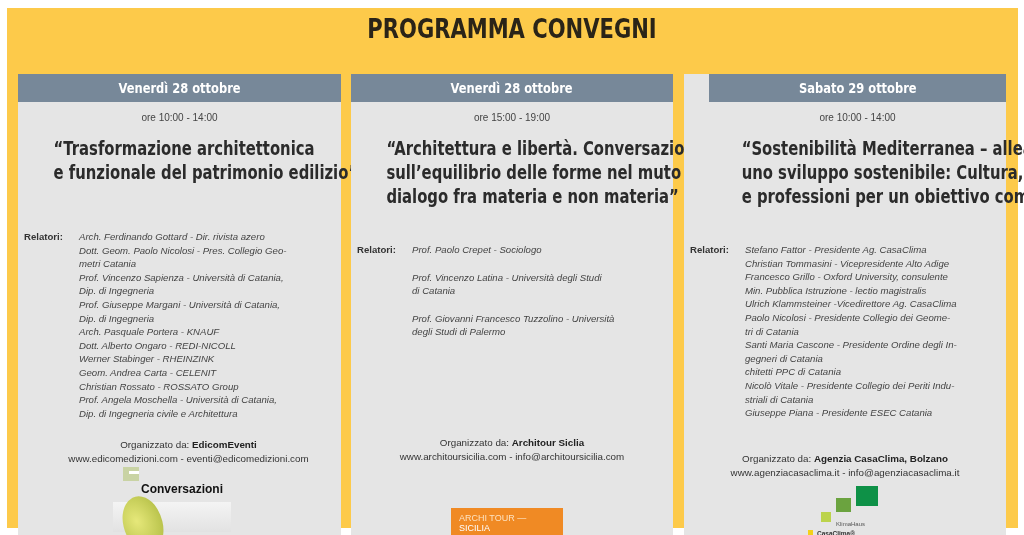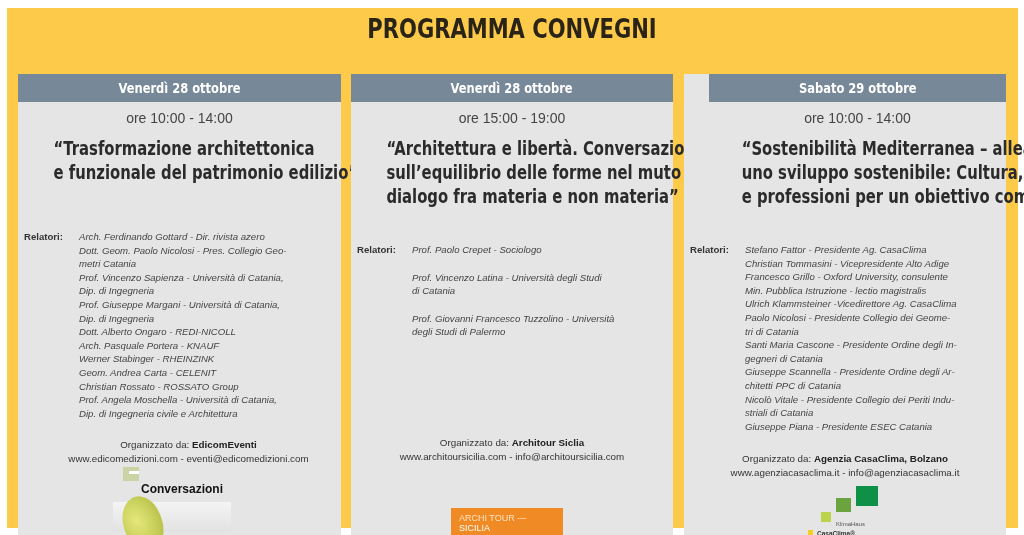--- a/index.html
+++ b/index.html
@@ -19,21 +19,21 @@
   .panel {
     position: absolute; top: 49px; height: 466px; background: #e5e5e5; margin-top: 25px;
   }
   .panel-head {
     height: 28px; background: #778899; color: #ffffff; text-align: center;
     font-family: "DejaVu Sans", sans-serif; font-weight: bold; font-size: 14px;
     line-height: 28px;
   }
   .panel-head span { display: inline-block; transform: scaleX(0.82); }
   .time {
-    text-align: center; font-size: 14px; color: #444; margin-top: 10px; height: 12px; line-height: 12px;
+    text-align: center; font-size: 10px; color: #444; margin-top: 10px; height: 12px; line-height: 12px;
   }
   .talk-title {
     text-align: center; font-family: "DejaVu Sans", sans-serif; font-weight: bold;
     font-size: 19px; line-height: 24px; color: #2b2b2b;
     margin-top: 12px;
   }
   .talk-title .line { display: block; white-space: nowrap; transform: scaleX(0.78); transform-origin: center; }
 
   .speakers {
     position: absolute; left: 6px; right: 10px; font-size: 9.6px; line-height: 13.6px;
@@ -92,22 +92,22 @@
   <div class="speakers" style="top:156px;">
     <span class="lbl">Relatori:</span>
     <div class="list">
       <span class="item">Arch. Ferdinando Gottard - Dir. rivista azero</span>
       <span class="item">Dott. Geom. Paolo Nicolosi - Pres. Collegio Geo-</span>
       <span class="item">metri Catania</span>
       <span class="item">Prof. Vincenzo Sapienza - Università di Catania,</span>
       <span class="item">Dip. di Ingegneria</span>
       <span class="item">Prof. Giuseppe Margani - Università di Catania,</span>
       <span class="item">Dip. di Ingegneria</span>
+      <span class="item">Arch. Pasquale Portera - KNAUF</span>
       <span class="item">Dott. Alberto Ongaro - REDI-NICOLL</span>
-      <span class="item">Arch. Pasquale Portera - KNAUF</span>
       <span class="item">Werner Stabinger - RHEINZINK</span>
       <span class="item">Geom. Andrea Carta - CELENIT</span>
       <span class="item">Christian Rossato - ROSSATO Group</span>
       <span class="item">Prof. Angela Moschella - Università di Catania,</span>
       <span class="item">Dip. di Ingegneria civile e Architettura</span>
     </div>
   </div>
   <div class="org" style="top:364px;padding-left:18px;">
     <div><span>Organizzato da:</span> <b>EdicomEventi</b></div>
     <div>www.edicomedizioni.com - eventi@edicomedizioni.com</div>
@@ -167,21 +167,20 @@
     <div class="list">
       <span class="item">Stefano Fattor - Presidente Ag. CasaClima</span>
       <span class="item">Christian Tommasini - Vicepresidente Alto Adige</span>
       <span class="item">Francesco Grillo - Oxford University, consulente</span>
       <span class="item">Min. Pubblica Istruzione - lectio magistralis</span>
       <span class="item">Ulrich Klammsteiner -Vicedirettore Ag. CasaClima</span>
       <span class="item">Paolo Nicolosi - Presidente Collegio dei Geome-</span>
       <span class="item">tri di Catania</span>
       <span class="item">Santi Maria Cascone - Presidente Ordine degli In-</span>
       <span class="item">gegneri di Catania</span>
-      <span class="item">Giuseppe Scannella - Presidente Ordine degli Ar-</span>
       <span class="item">chitetti PPC di Catania</span>
       <span class="item">Nicolò Vitale - Presidente Collegio dei Periti Indu-</span>
       <span class="item">striali di Catania</span>
       <span class="item">Giuseppe Piana - Presidente ESEC Catania</span>
     </div>
   </div>
   <div class="org" style="top:378px;">
     <div><span>Organizzato da:</span> <b>Agenzia CasaClima, Bolzano</b></div>
     <div>www.agenziacasaclima.it - info@agenziacasaclima.it</div>
   </div>

